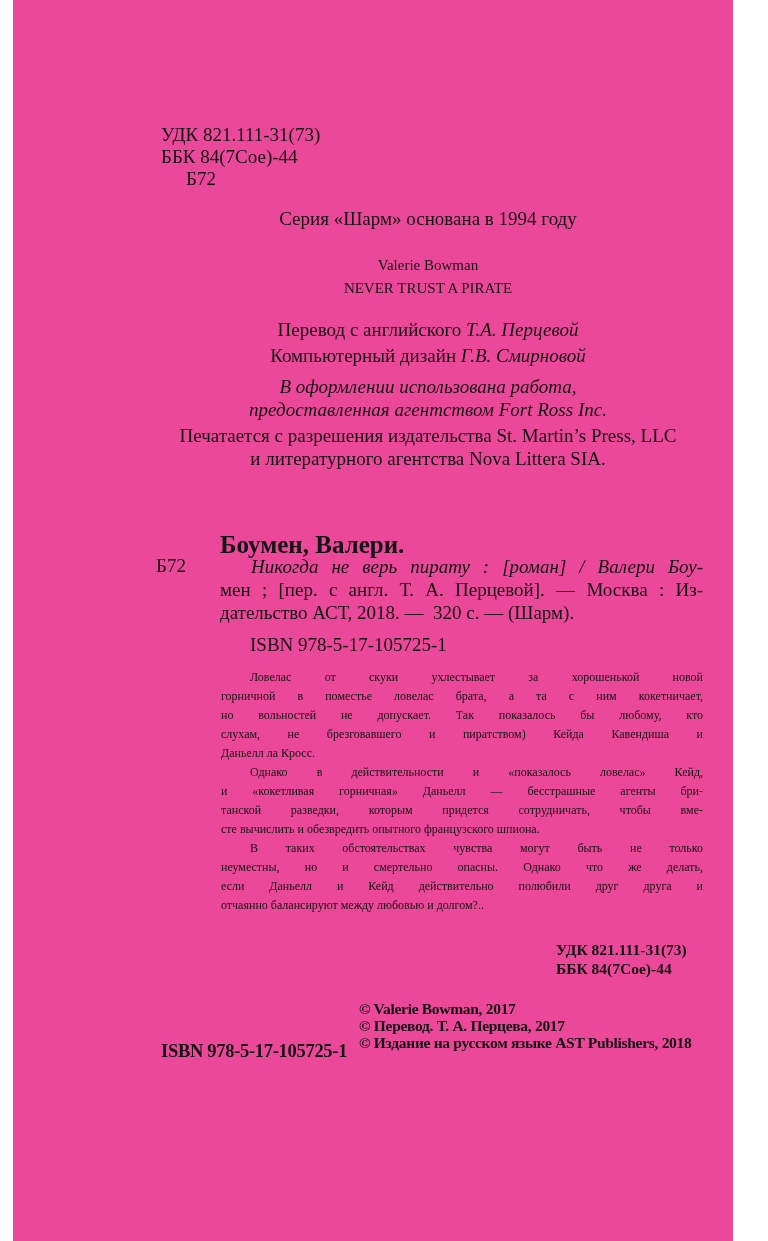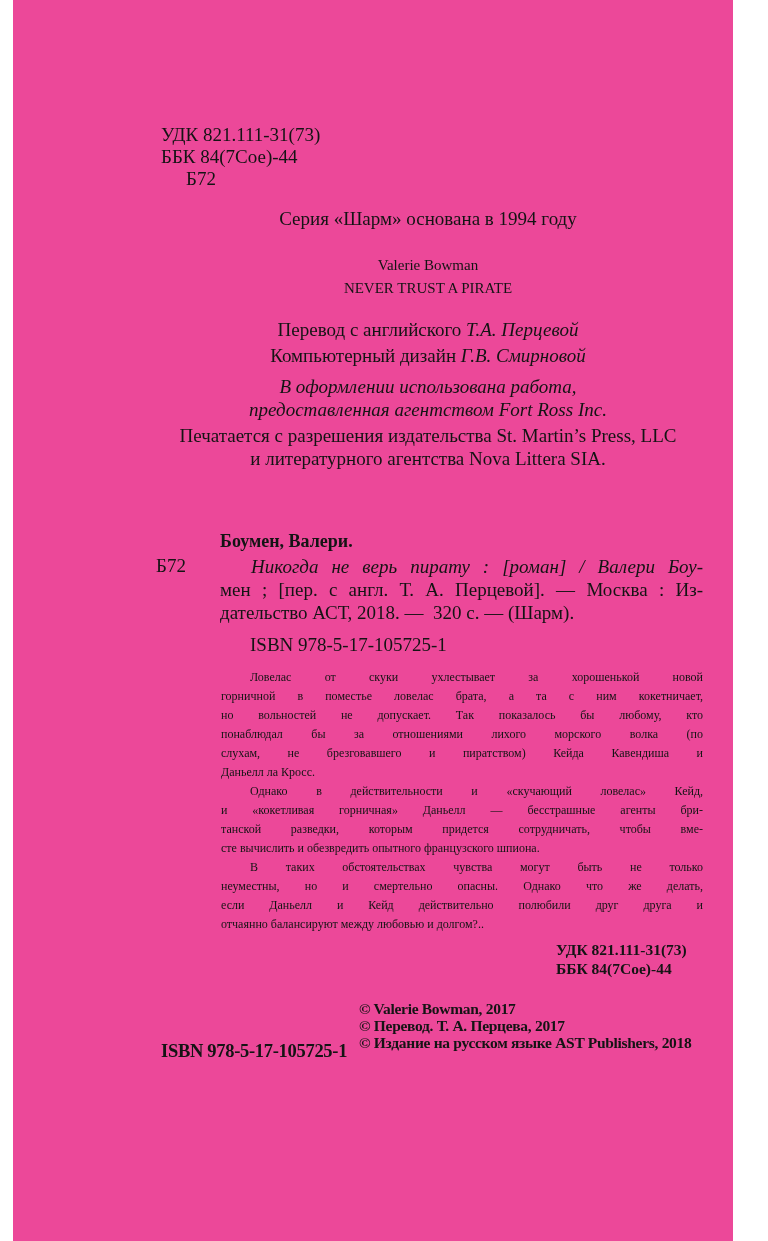--- a/index.html
+++ b/index.html
@@ -28,21 +28,21 @@
 
   .series-note   { top: 208px; font-size: 19px; }
   .title-block   { top: 254px; font-size: 15px; line-height: 23px; }
   .credit-1      { top: 319px; font-size: 19px; }
   .credit-2      { top: 345px; font-size: 19px; }
   .credit-name   { font-style: italic; }
   .artwork-note  { top: 376px; font-size: 19px; line-height: 22.5px; font-style: italic; }
   .permission    { top: 424px; font-size: 19px; line-height: 23px; }
 
   
-  .card-heading { left: 207px; top: 531px; font-size: 18px; font-weight: bold; }
+  .card-heading { left: 207px; top: 531px; font-size: 25px; font-weight: bold; }
   .card-sign    { left: 143px; top: 555px; font-size: 19px; }
   .card-entry   { left: 207px; top: 555px; width: 483px; font-size: 19px; line-height: 23px; }
   .card-isbn    { left: 237px; top: 634px; font-size: 19px; }
 
   
   .annotation { left: 208px; top: 668px; width: 482px; font-size: 12px; line-height: 19px; }
 
   .jfy  { text-align: justify; text-align-last: justify; -moz-text-align-last: justify; }
   .ind29 { padding-left: 29px; }
   .ind31 { padding-left: 31px; font-style: italic; }
@@ -100,24 +100,23 @@
     <div class="jfy">мен ; [пер. с англ. Т. А. Перцевой]. — Москва : Из-</div>
     <div class="presp">дательство АСТ, 2018. —  320 с. — (Шарм).</div>
   </div>
 
   <div class="abs card-isbn">ISBN 978-5-17-105725-1</div>
 
   <div class="abs annotation">
     <div class="jfy ind29">Ловелас от скуки ухлестывает за хорошенькой новой</div>
     <div class="jfy">горничной в поместье ловелас брата, а та с ним кокетничает,</div>
     <div class="jfy">но вольностей не допускает. Так показалось бы любому, кто</div>
-    <div class="jfy">понаблюдал бы за отношениями лихого морского волка (по</div>
     <div class="jfy">слухам, не брезговавшего и пиратством) Кейда Кавендиша и</div>
     <div>Даньелл ла Кросс.</div>
-    <div class="jfy ind29">Однако в действительности и «скучающий ловелас» Кейд,</div>
+    <div class="jfy ind29">Однако в действительности и «показалось ловелас» Кейд,</div>
     <div class="jfy">и «кокетливая горничная» Даньелл — бесстрашные агенты бри-</div>
     <div class="jfy">танской разведки, которым придется сотрудничать, чтобы вме-</div>
     <div>сте вычислить и обезвредить опытного французского шпиона.</div>
     <div class="jfy ind29">В таких обстоятельствах чувства могут быть не только</div>
     <div class="jfy">неуместны, но и смертельно опасны. Однако что же делать,</div>
     <div class="jfy">если Даньелл и Кейд действительно полюбили друг друга и</div>
     <div>отчаянно балансируют между любовью и долгом?..</div>
   </div>
 
   <div class="abs codes-bottom">

